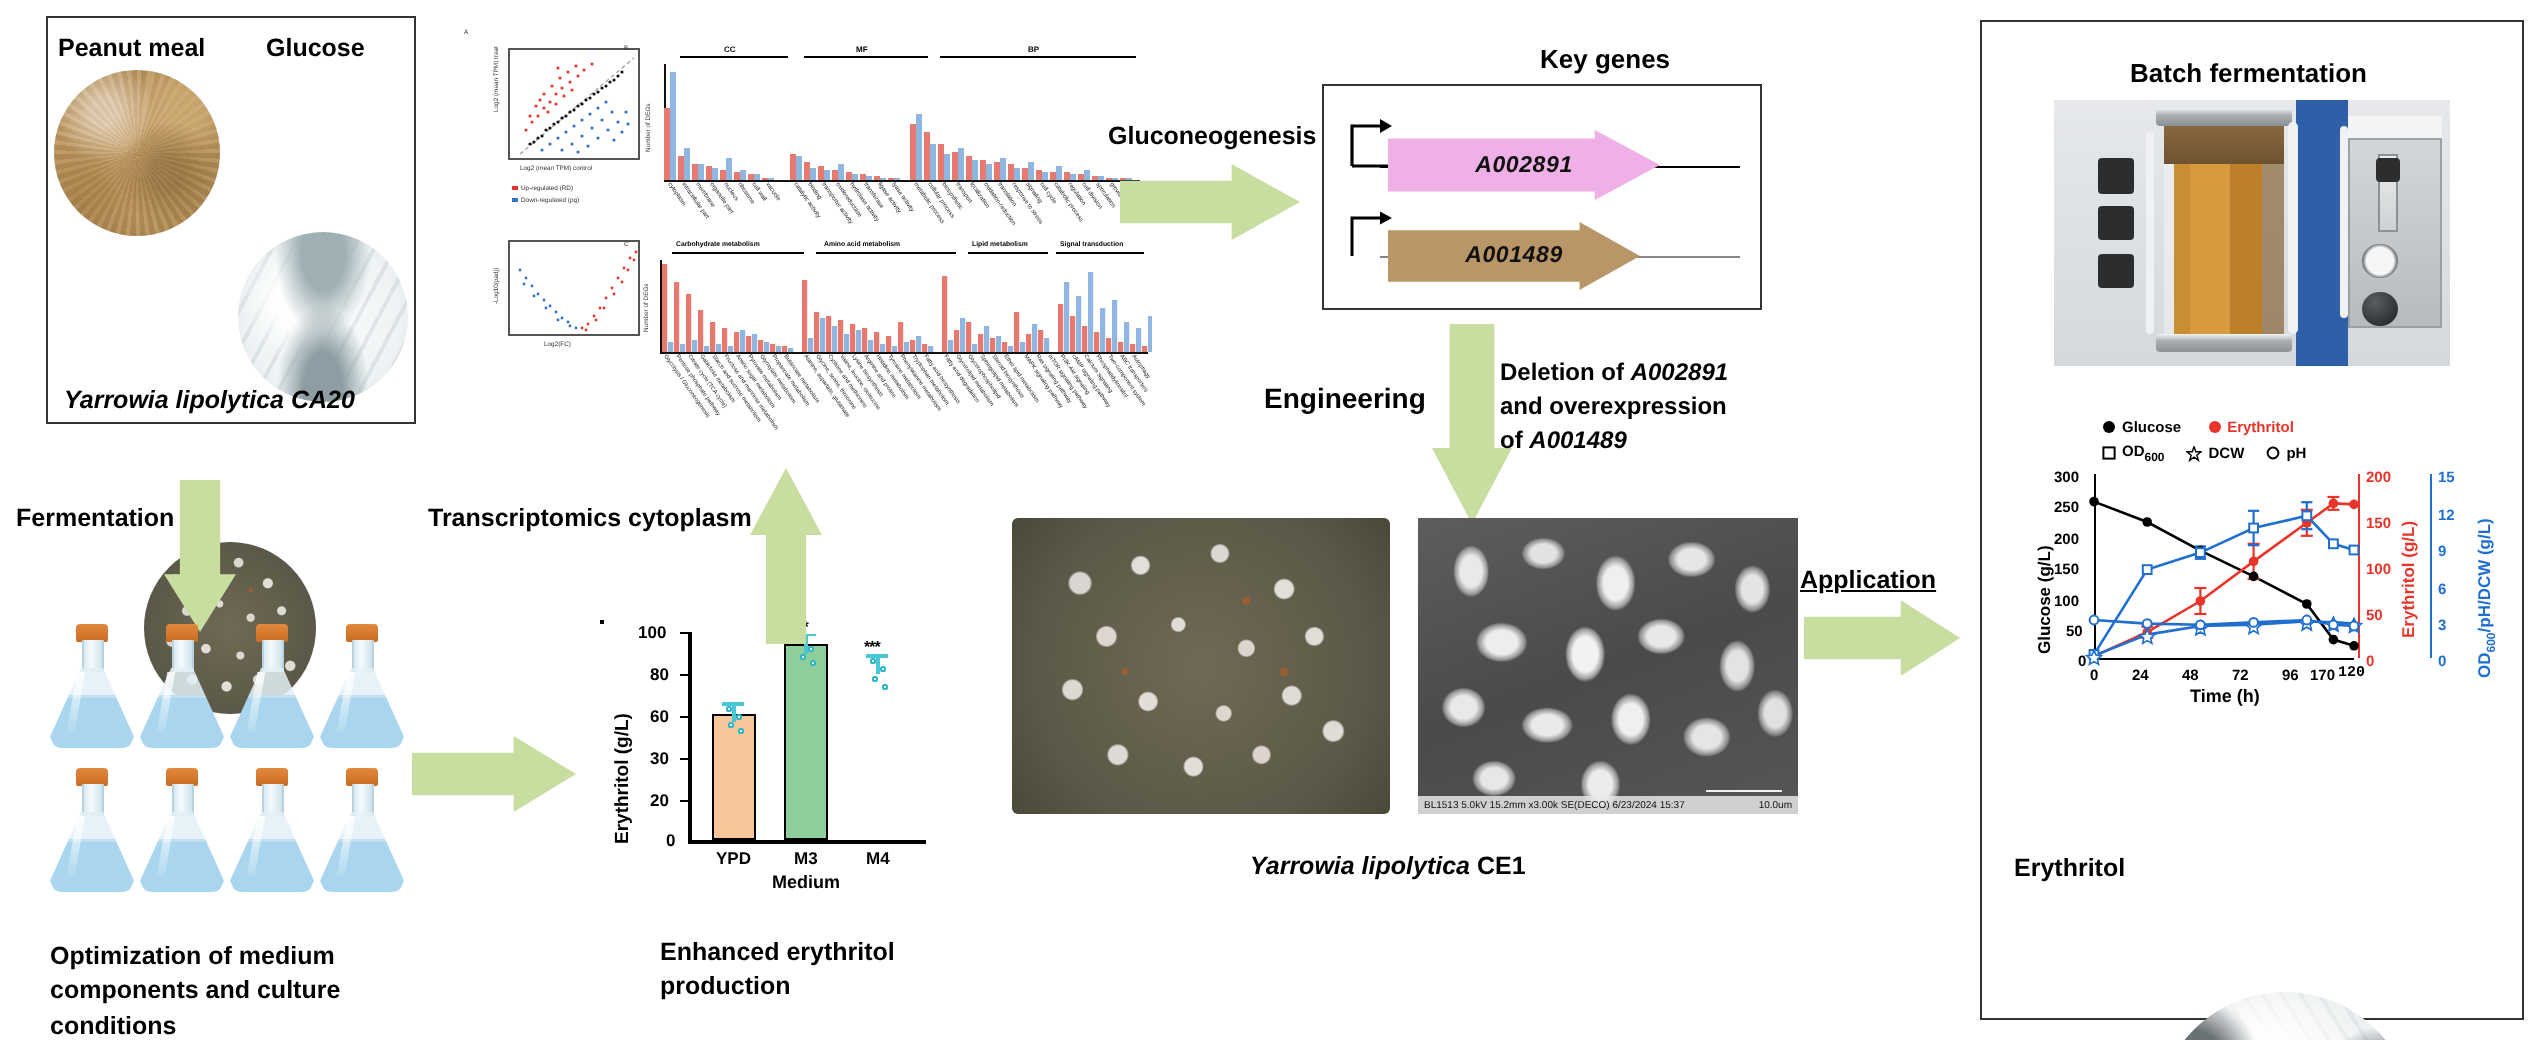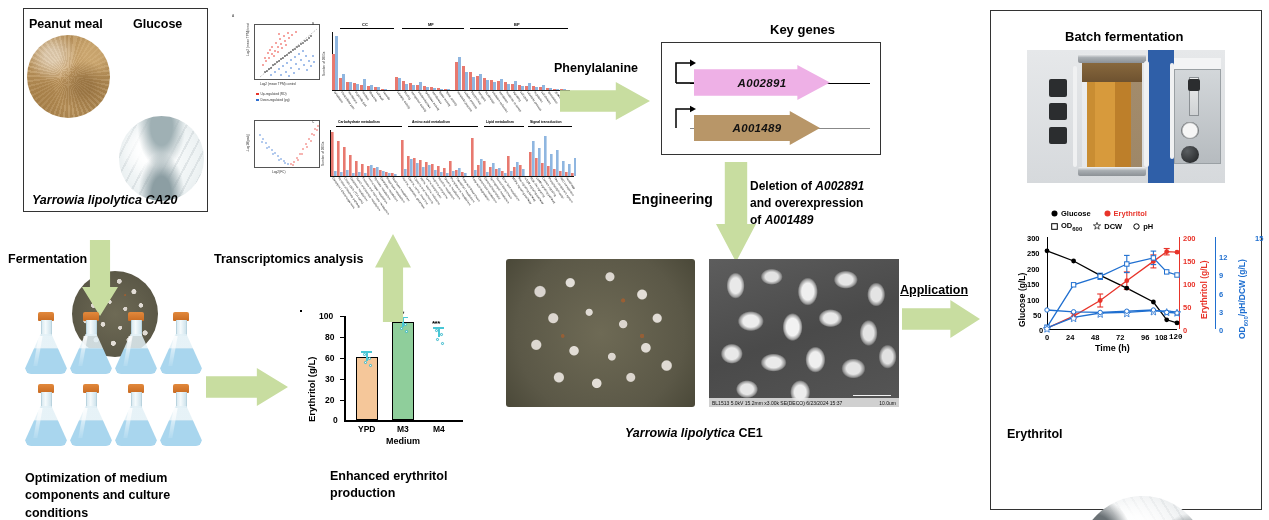--- a/index.html
+++ b/index.html
@@ -312,21 +312,21 @@
   <div class="mc-sig" style="left:96px; top:-1px;">***</div>
   <div class="mc-sig" style="left:132px; top:9px;">***</div>
 
   <div class="mc-tick-lbl" style="left:58px; top:114px;">YPD</div>
   <div class="mc-tick-lbl" style="left:97px; top:114px;">M3</div>
   <div class="mc-tick-lbl" style="left:133px; top:114px;">M4</div>
   <div class="abs" style="left:86px; top:126px; font-size:9px; font-weight:bold;">Medium</div>
 </div>
 <div class="abs lbl" style="left:330px; top:468px; width:150px; font-size:12.5px; line-height:1.38;">Enhanced erythritol production</div>
 
-<div class="abs lbl" style="left:214px; top:251px; font-size:12.5px;">Transcriptomics analysis</div>
+<div class="abs lbl" style="left:214px; top:251px; font-size:12.5px;">Transcriptomics cytoplasm</div>
 <div class="abs arrow-u" style="left:375px; top:234px; width:36px; height:88px;"></div>
 
 <div class="abs" style="left:228px; top:8px; width:350px; height:218px;">
 
   <div class="abs" style="left:4px; top:6px; width:90px; height:90px;">
     <div class="tp-tiny" style="left:0; top:0;">A</div>
     <div class="tp-frame" style="left:22px; top:10px; width:66px; height:56px;">
       <svg width="66" height="56" viewBox="0 0 66 56">
         <line x1="5" y1="52" x2="62" y2="4" stroke="#999" stroke-width="0.6" stroke-dasharray="2,1.5"></line>
         <g fill="#111">
@@ -723,21 +723,21 @@
         <text transform="translate(220,2) rotate(55)">Calcium signaling</text>
         <text transform="translate(226,2) rotate(55)">Phosphatidylinositol</text>
         <text transform="translate(232,2) rotate(55)">Two-component system</text>
         <text transform="translate(238,2) rotate(55)">ABC transporters</text>
         <text transform="translate(244,2) rotate(55)">Autophagy</text>
       </g>
     </svg>
   </div>
 </div>
 
-<div class="abs lbl" style="left:554px; top:60px; font-size:12.5px;">Phenylalanine</div>
+<div class="abs lbl" style="left:554px; top:60px; font-size:12.5px;">Gluconeogenesis</div>
 <div class="abs arrow-r" style="left:560px; top:82px; width:90px; height:38px;"></div>
 
 <div class="abs lbl" style="left:770px; top:22px; font-size:13px;">Key genes</div>
 <div class="abs panel-box" style="left:661px; top:42px; width:220px; height:113px;">
 
   <svg class="abs" style="left:12px; top:14px;" width="28" height="28" viewBox="0 0 28 28">
     <path d="M2 26 L2 6 L20 6" stroke="#000" stroke-width="1.6" fill="none"></path>
     <path d="M16 2.5 L22 6 L16 9.5 Z" fill="#000"></path>
     <line x1="2" y1="26" x2="30" y2="26" stroke="#000" stroke-width="1.6"></line>
   </svg>
@@ -846,34 +846,34 @@
     <div class="kc-lbl" style="left:36px; top:117px; color:#000;">0</div>
     <div class="kc-lbl kc-vrot" style="left:14px; top:118px; font-size:8.5px; color:#000;">Glucose (g/L)</div>
 
     <div class="kc-lbl" style="left:180px; top:25px; color:#e8342a;">200</div>
     <div class="kc-lbl" style="left:180px; top:48px; color:#e8342a;">150</div>
     <div class="kc-lbl" style="left:180px; top:71px; color:#e8342a;">100</div>
     <div class="kc-lbl" style="left:180px; top:94px; color:#e8342a;">50</div>
     <div class="kc-lbl" style="left:180px; top:117px; color:#e8342a;">0</div>
     <div class="kc-lbl kc-vrot" style="left:196px; top:110px; font-size:8.5px; color:#e8342a;">Erythritol (g/L)</div>
 
-    <div class="kc-lbl" style="left:216px; top:25px; color:#1f6fd0;margin-left:36px;">15</div>
+    <div class="kc-lbl" style="left:216px; top:25px; color:#1f6fd0;">15</div>
     <div class="kc-lbl" style="left:216px; top:44px; color:#1f6fd0;">12</div>
     <div class="kc-lbl" style="left:216px; top:62px; color:#1f6fd0;">9</div>
     <div class="kc-lbl" style="left:216px; top:81px; color:#1f6fd0;">6</div>
     <div class="kc-lbl" style="left:216px; top:99px; color:#1f6fd0;">3</div>
     <div class="kc-lbl" style="left:216px; top:117px; color:#1f6fd0;">0</div>
     <div class="kc-lbl kc-vrot" style="left:234px; top:130px; font-size:8.5px; color:#1f6fd0;">OD<sub style="font-size:6px;">600</sub>/pH/DCW (g/L)</div>
 
     <div class="kc-lbl" style="left:42px; top:124px; color:#000;">0</div>
     <div class="kc-lbl" style="left:63px; top:124px; color:#000;">24</div>
     <div class="kc-lbl" style="left:88px; top:124px; color:#000;">48</div>
     <div class="kc-lbl" style="left:113px; top:124px; color:#000;">72</div>
     <div class="kc-lbl" style="left:138px; top:124px; color:#000;">96</div>
-    <div class="kc-lbl" style="left:152px; top:124px; color:#000;">108</div>
+    <div class="kc-lbl" style="left:152px; top:124px; color:#000;">170</div>
     <div class="kc-lbl" style="left:166px; top:124px; color:#000;font-family:Liberation Mono, monospace;">120</div>
     <div class="kc-lbl" style="left:92px; top:134px; font-size:9px; color:#000;">Time (h)</div>
 
     <svg class="abs" style="left:0; top:0;" width="250" height="150" viewBox="0 0 250 150">
 
       <polyline fill="none" stroke="#000" stroke-width="1.3" points="44,41.8 70.6,52 97.2,66.3 123.8,79.2 150.4,93 163.7,110.8 174,113.9"></polyline>
 
       <polyline fill="none" stroke="#e8342a" stroke-width="1.3" points="44,119.1 70.6,107.1 97.2,91.5 123.8,71.7 150.4,52.4 163.7,42.7 174,43.2"></polyline>
       <g stroke="#e8342a" stroke-width="1.1">
         <line x1="70.6" y1="104.3" x2="70.6" y2="109.9"></line>

